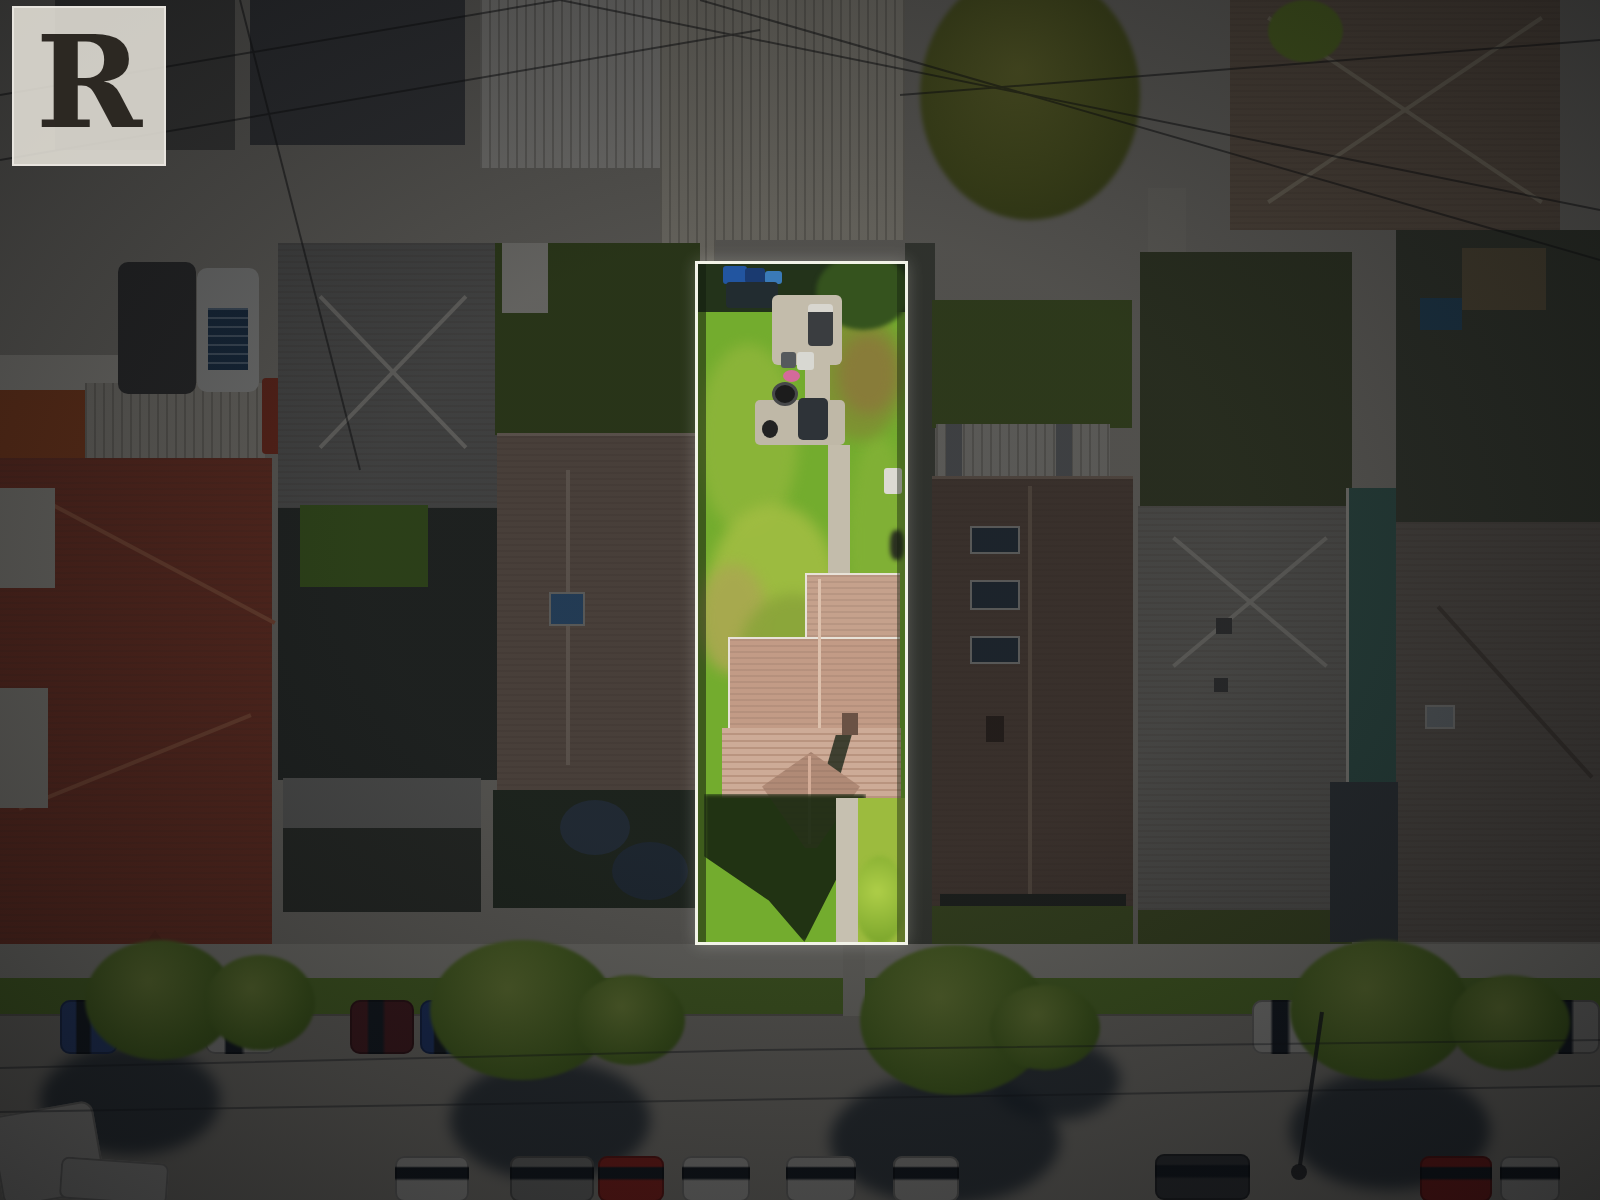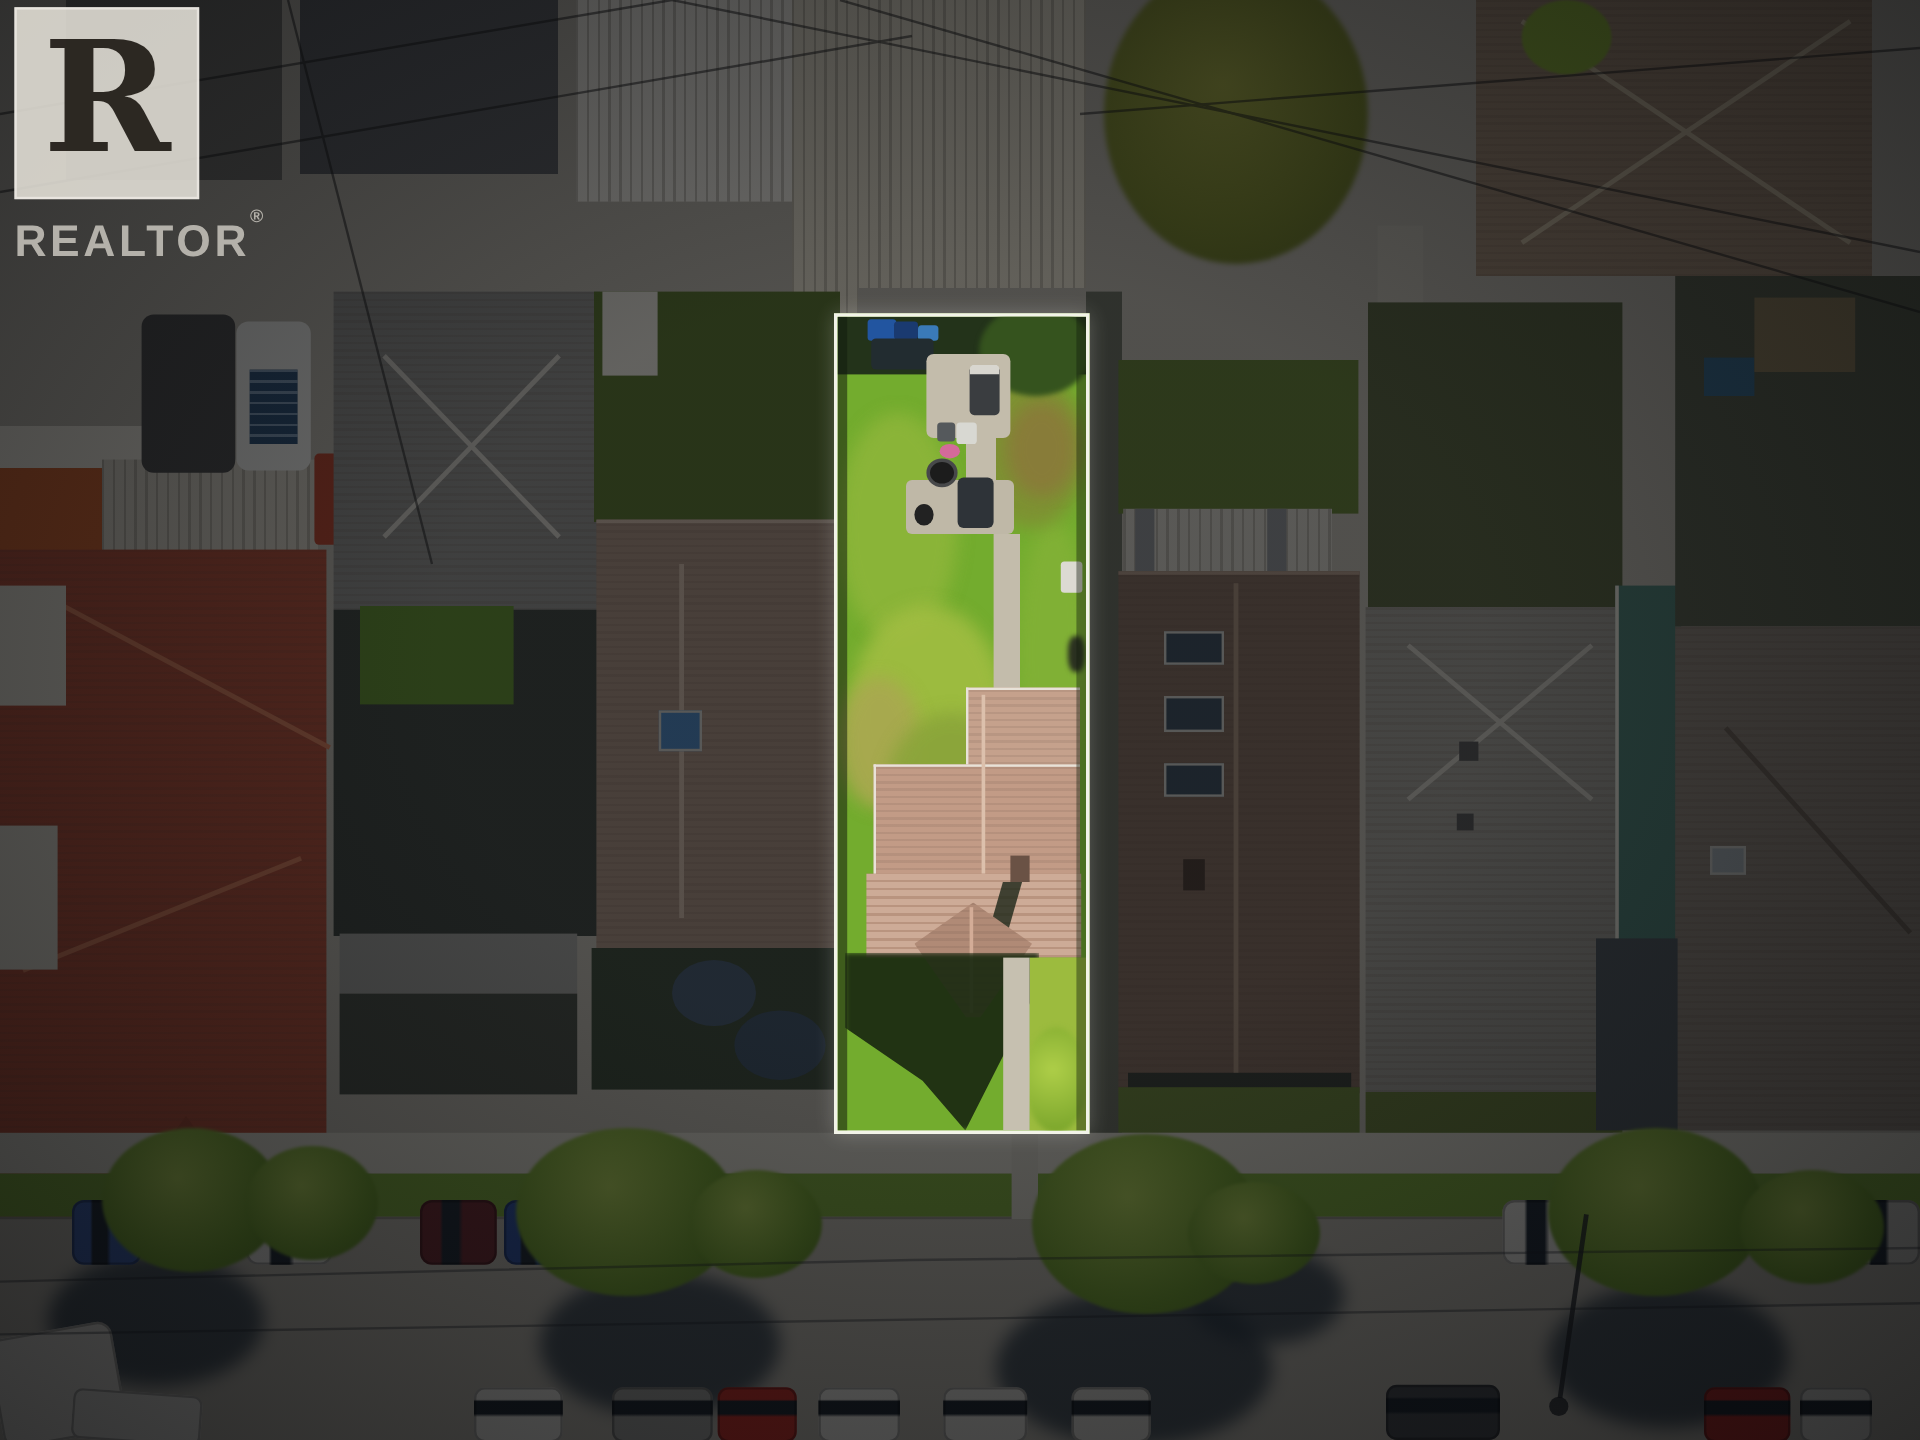--- a/index.html
+++ b/index.html
@@ -227,16 +227,15 @@
     <div class="a" style="left:138px;top:534px;width:22px;height:144px;background:#c6c0b0;"></div>
 
     <div class="a" style="left:0;top:0;width:8px;height:678px;background:rgba(18,28,14,.55);"></div>
     <div class="a" style="left:199px;top:0;width:8px;height:678px;background:rgba(18,28,14,.42);"></div>
   </div>
 
   <div id="logo">
     <div class="sq">
       <span>R</span>
     </div>
-    <div class="word"><span>REALTOR</span><sup>®</sup></div>
   </div>
 
 </div>
 
 </body></html>

